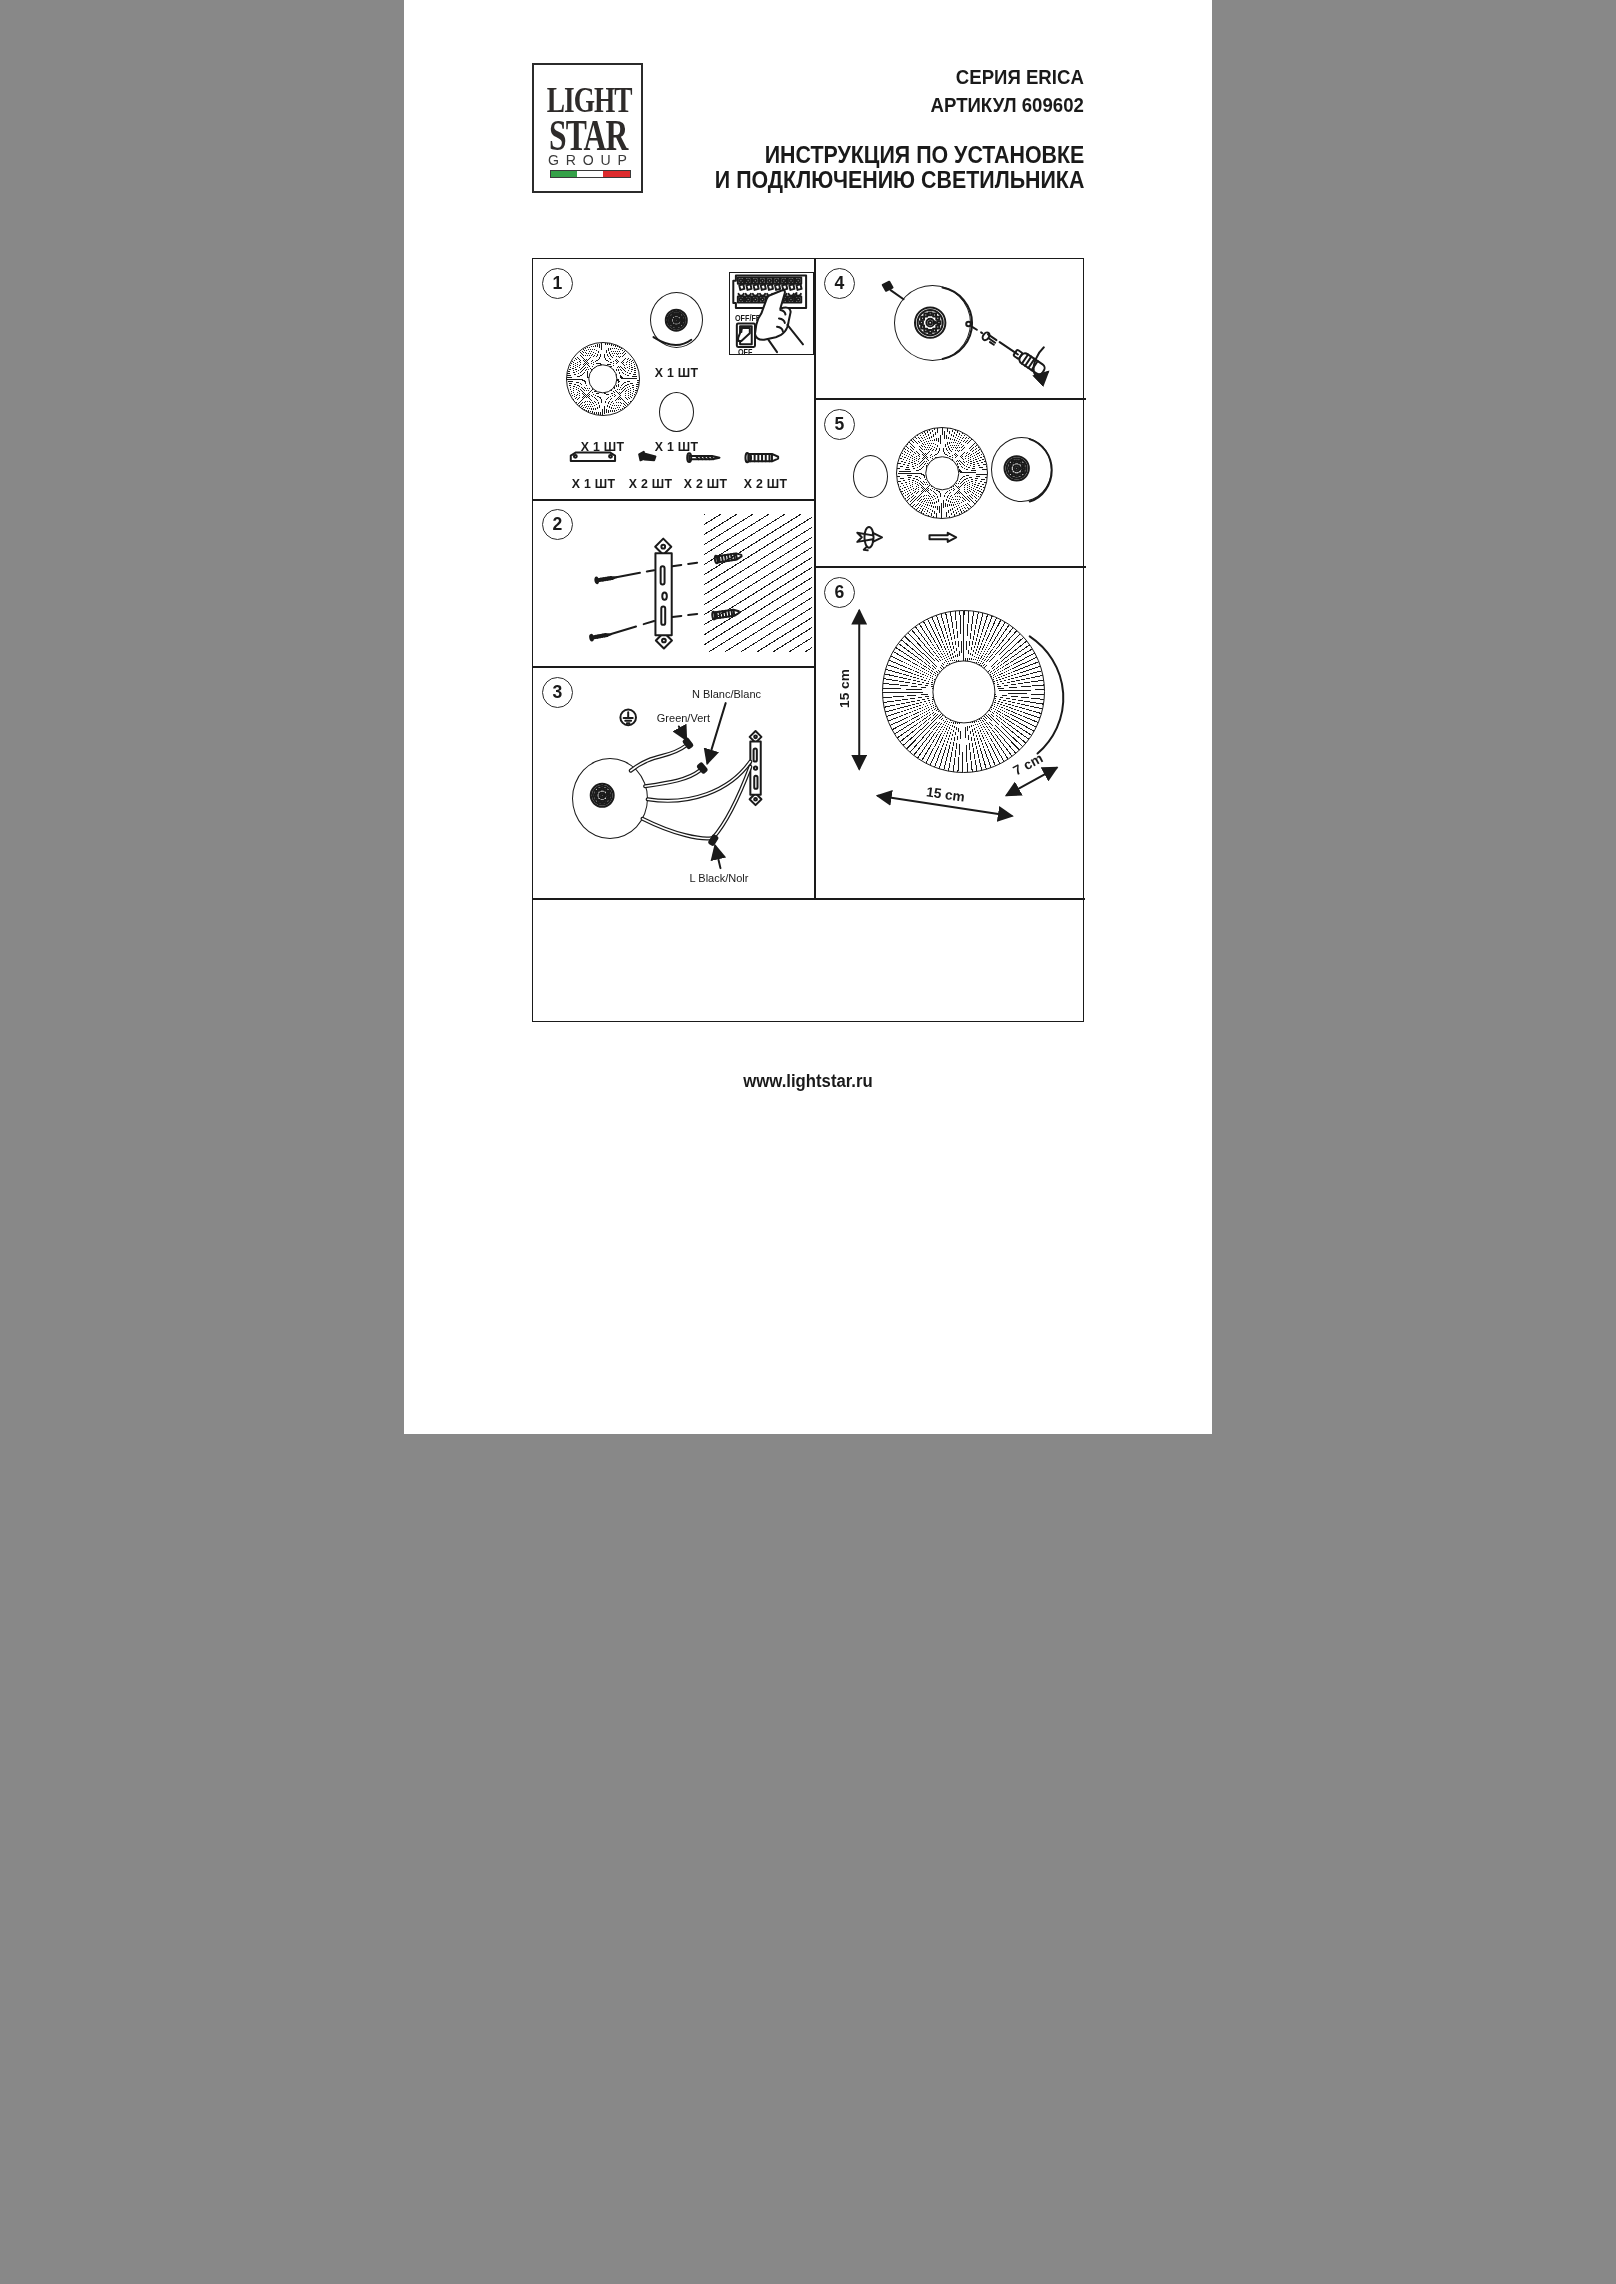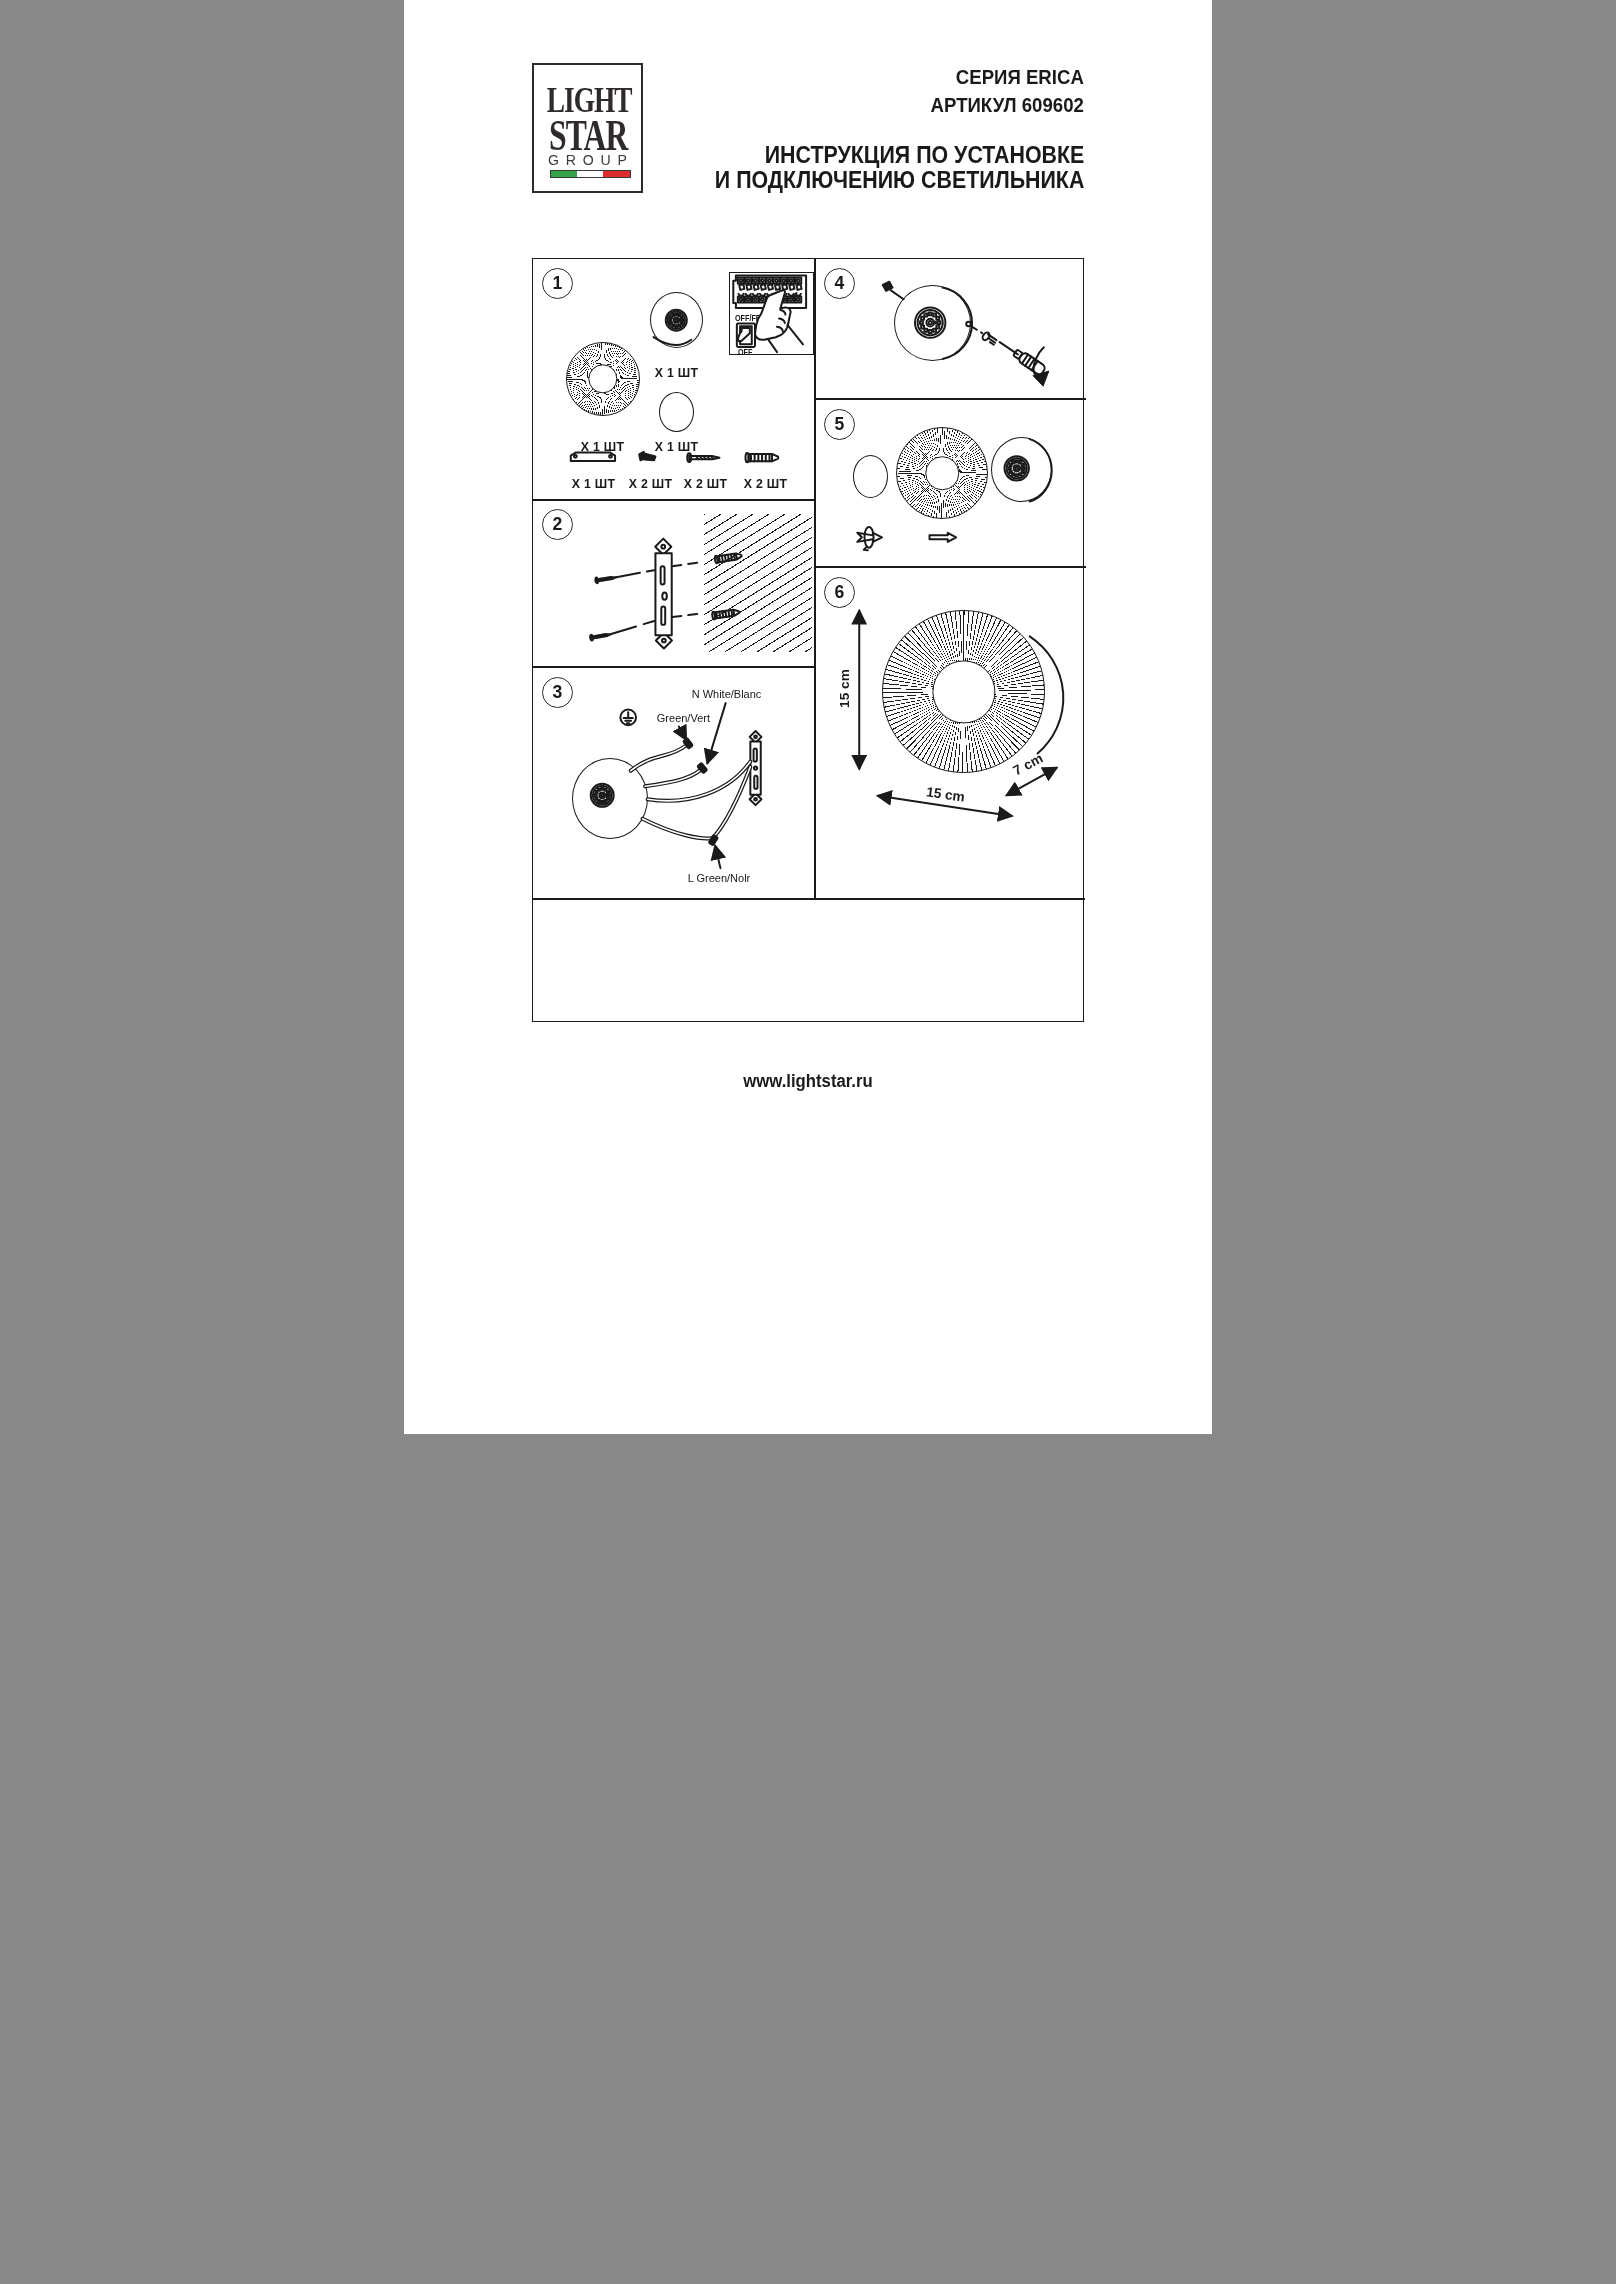--- a/index.html
+++ b/index.html
@@ -257,23 +257,23 @@
         <g>
           <circle cx="146" cy="76" r="12"></circle>
           <path d="M146 68 V77 M139 77 H153 M141.5 81 H150.5 M144 85 H148"></path>
         </g>
         <g>
           <path d="M296 54 L268 146" marker-end="url(#ah)"></path>
           <path d="M224 90 L235 110" marker-end="url(#ah)"></path>
           <path d="M288 308 L280 274" marker-end="url(#ah)"></path>
         </g>
       </svg>
-      <div class="wirelbl" style="left:138px;top:19.5px;width:111px">N White/Blanc</div>
+      <div class="wirelbl" style="left:138px;top:19.5px;width:111px">N Blanc/Blanc</div>
       <div class="wirelbl" style="left:105px;top:44px;width:72px;text-align:right">Green/Vert</div>
-      <div class="wirelbl" style="left:134px;top:204px;width:104px">L Green/Nolr</div>
+      <div class="wirelbl" style="left:134px;top:204px;width:104px">L Black/Nolr</div>
     </div>
 
     <div class="panel" style="left:282px;top:0;width:270px;height:139px">
       <div class="badge" style="left:9px;top:9px">4</div>
       <div class="oval" style="left:79px;top:26px;width:77px;height:76px"></div>
       <svg width="270" height="139" viewBox="0 0 415 214" class="lineart">
         <path d="M196 44 a 56 56 0 0 1 0 110"></path>
         <use href="#conn" transform="translate(177 98) scale(0.9)"></use>
         <g>
           <path d="M104 40 l10 -5 l5 9 l-10 5 z" fill="#1a1a1a"></path>

